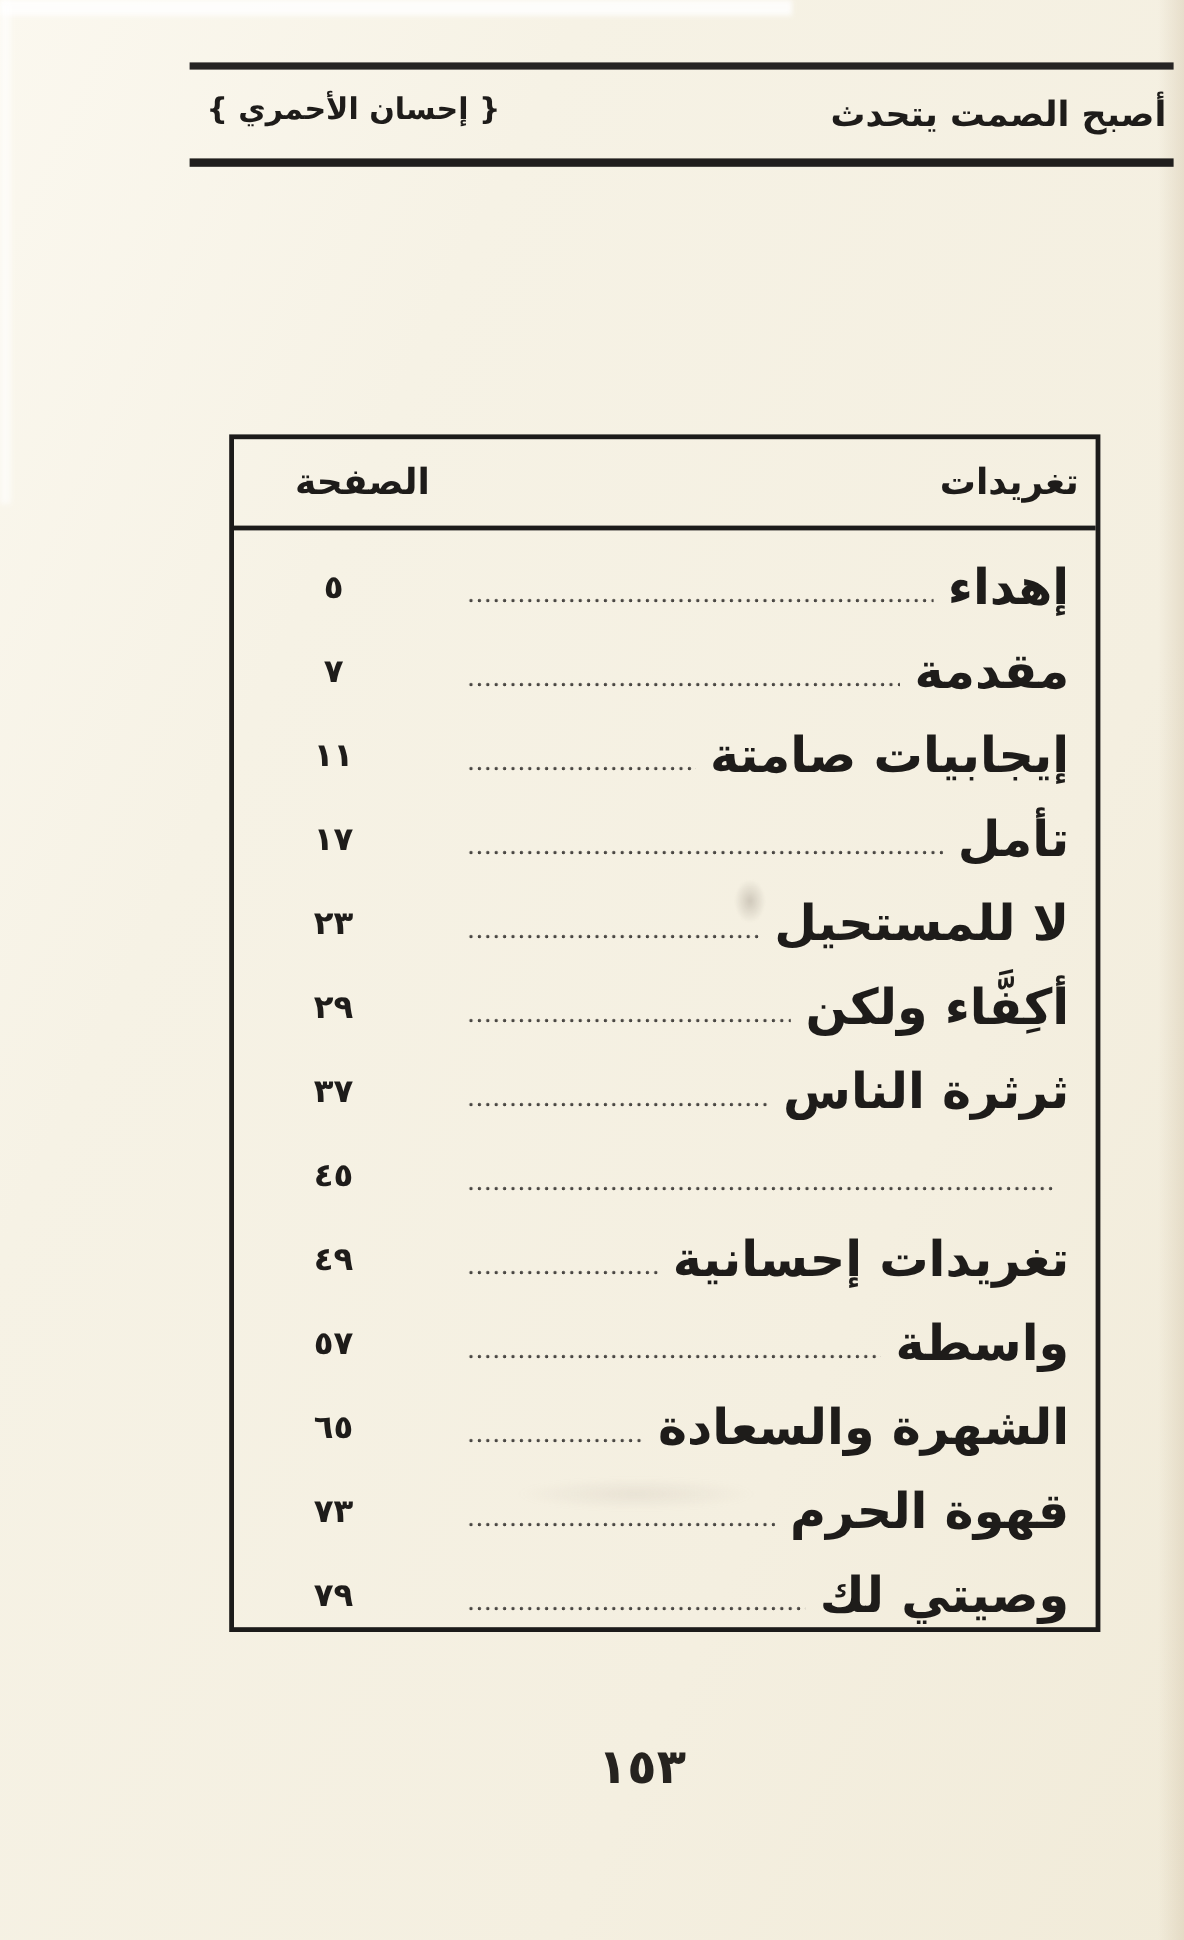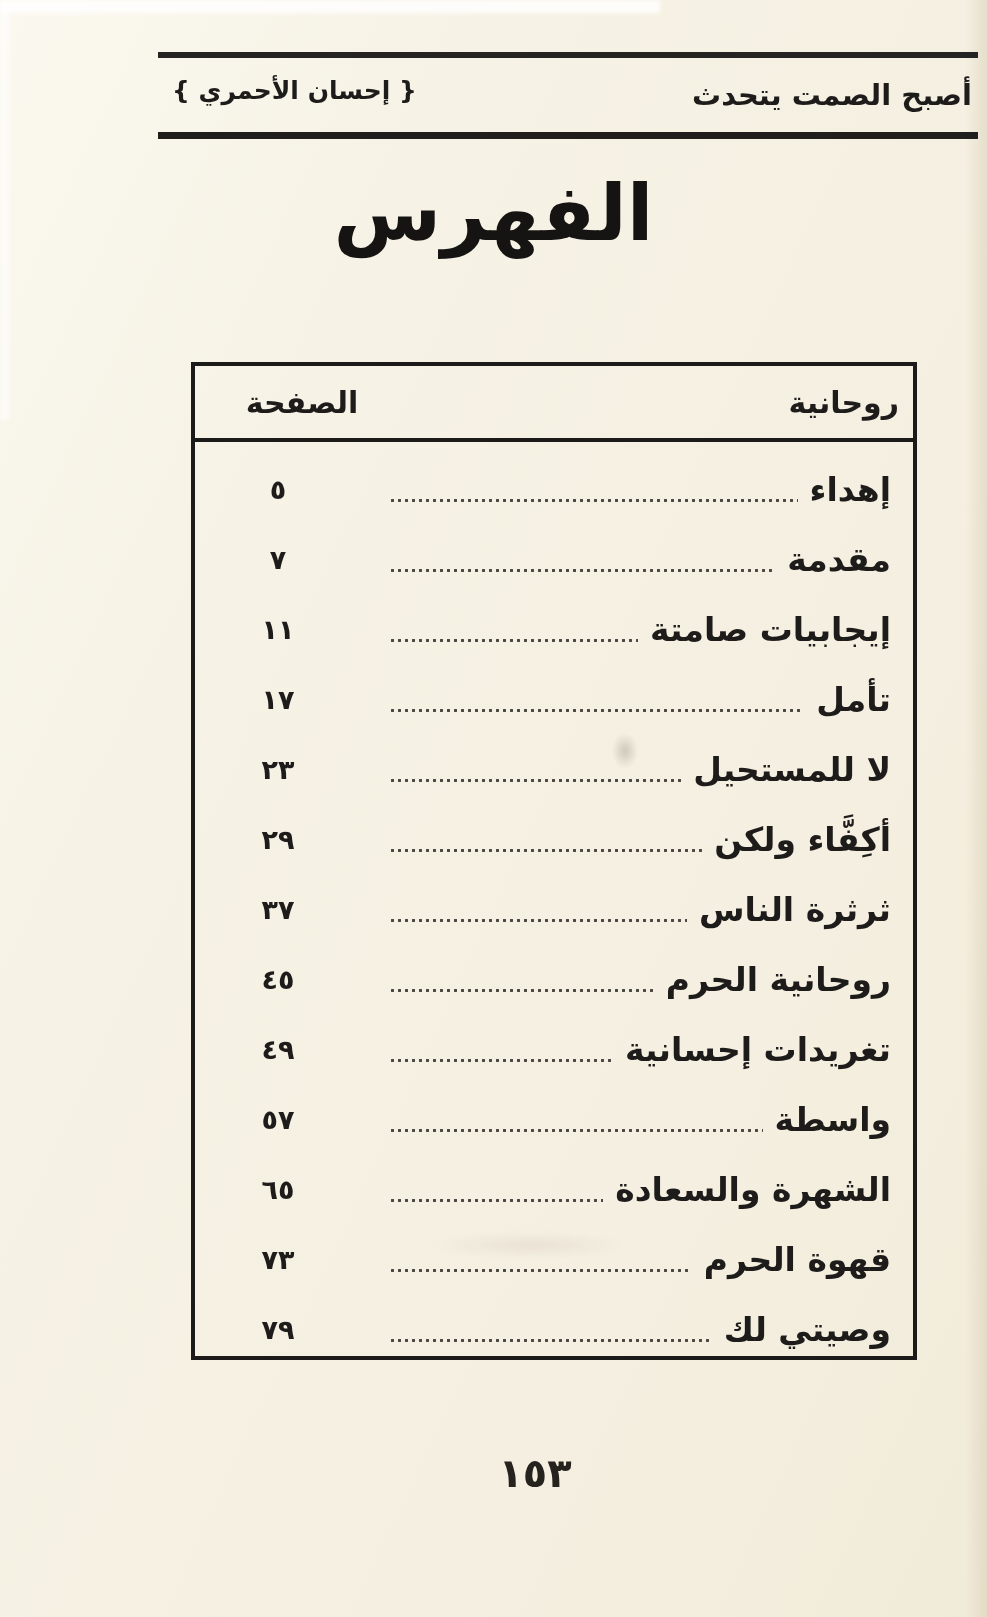--- a/index.html
+++ b/index.html
@@ -54,21 +54,21 @@
     font-size:30px;font-weight:bold;
   }
   .col-subject{padding-left:14px;} 
   .toc-head .col-subject{padding:0 14px 0 0;}
   .toc-head .col-page{width:166px;text-align:center;padding-left:24px;}
   .toc-body{padding-top:12px;}
   .toc-row{
     height:70px;display:flex;align-items:center;
     padding:0 22px 0 0;
   }
-  .entry-title{font-size:33px;font-weight:700;white-space:nowrap;}
+  .entry-title{font-size:41px;font-weight:700;white-space:nowrap;}
   .leader{
     flex:1;height:7px;align-self:center;transform:translateY(11px);
     margin:0 12px 0 28px;
     background-image:radial-gradient(circle,#4a4743 1.4px,rgba(0,0,0,0) 1.6px);
     background-size:7px 7px;background-repeat:repeat-x;background-position:left bottom;
   }
   .entry-page{width:166px;text-align:center;font-size:27px;font-weight:700;flex:0 0 166px;}
 
   
   .folio{
@@ -87,25 +87,24 @@
   <div class="stain"></div>
   <div class="stain2"></div>
 
   <header class="running-head">
     <div class="head-inner" dir="rtl">
       <span class="book-title">أصبح الصمت يتحدث</span>
       <span class="author">{ إحسان الأحمري }</span>
     </div>
   </header>
 
-  <h1 class="toc-title">الفهرس</h1>
 
   <section class="toc-table">
     <div class="toc-head" dir="rtl">
-      <span class="col-subject">روحانية</span>
+      <span class="col-subject">تغريدات</span>
       <span class="col-page">الصفحة</span>
     </div>
     <div class="toc-body">
         <div class="toc-row" dir="rtl">
         <span class="entry-title">إهداء</span>
         <span class="leader"></span>
         <span class="entry-page">٥</span>
       </div>
         <div class="toc-row" dir="rtl">
         <span class="entry-title">مقدمة</span>
@@ -131,21 +130,20 @@
         <span class="entry-title">أكِفَّاء ولكن</span>
         <span class="leader"></span>
         <span class="entry-page">٢٩</span>
       </div>
         <div class="toc-row" dir="rtl">
         <span class="entry-title">ثرثرة الناس</span>
         <span class="leader"></span>
         <span class="entry-page">٣٧</span>
       </div>
         <div class="toc-row" dir="rtl">
-        <span class="entry-title">روحانية الحرم</span>
         <span class="leader"></span>
         <span class="entry-page">٤٥</span>
       </div>
         <div class="toc-row" dir="rtl">
         <span class="entry-title">تغريدات إحسانية</span>
         <span class="leader"></span>
         <span class="entry-page">٤٩</span>
       </div>
         <div class="toc-row" dir="rtl">
         <span class="entry-title">واسطة</span>

